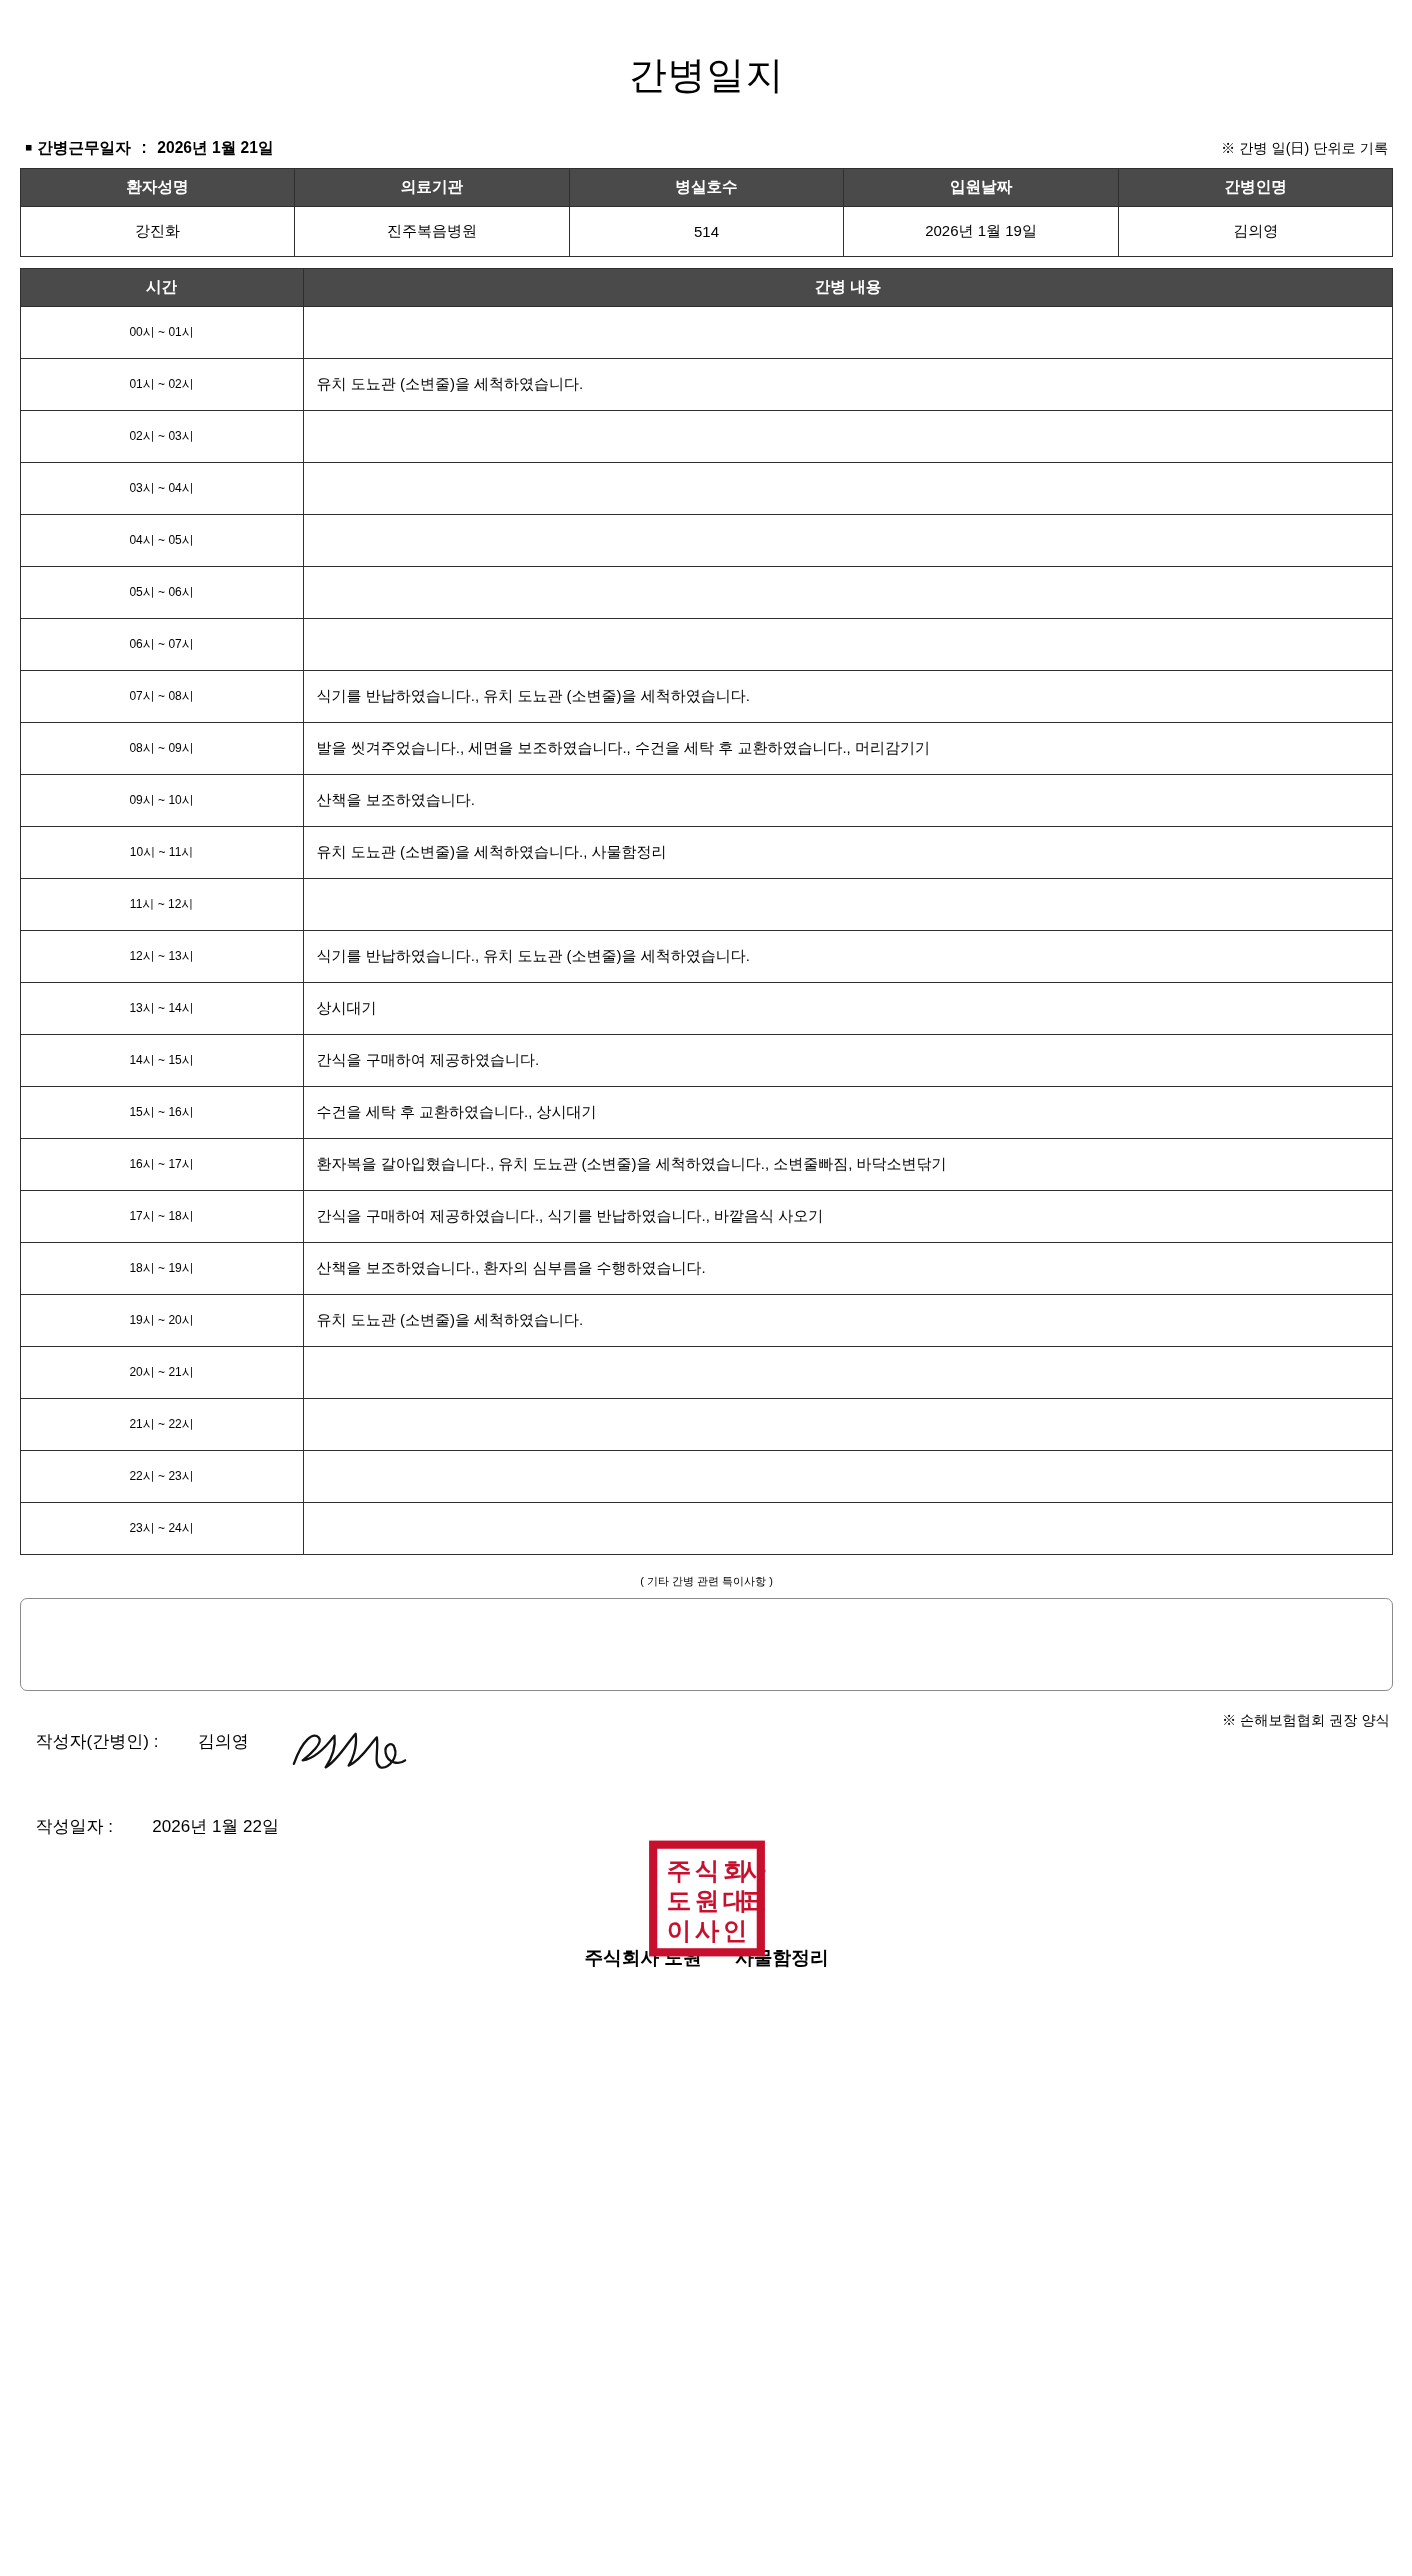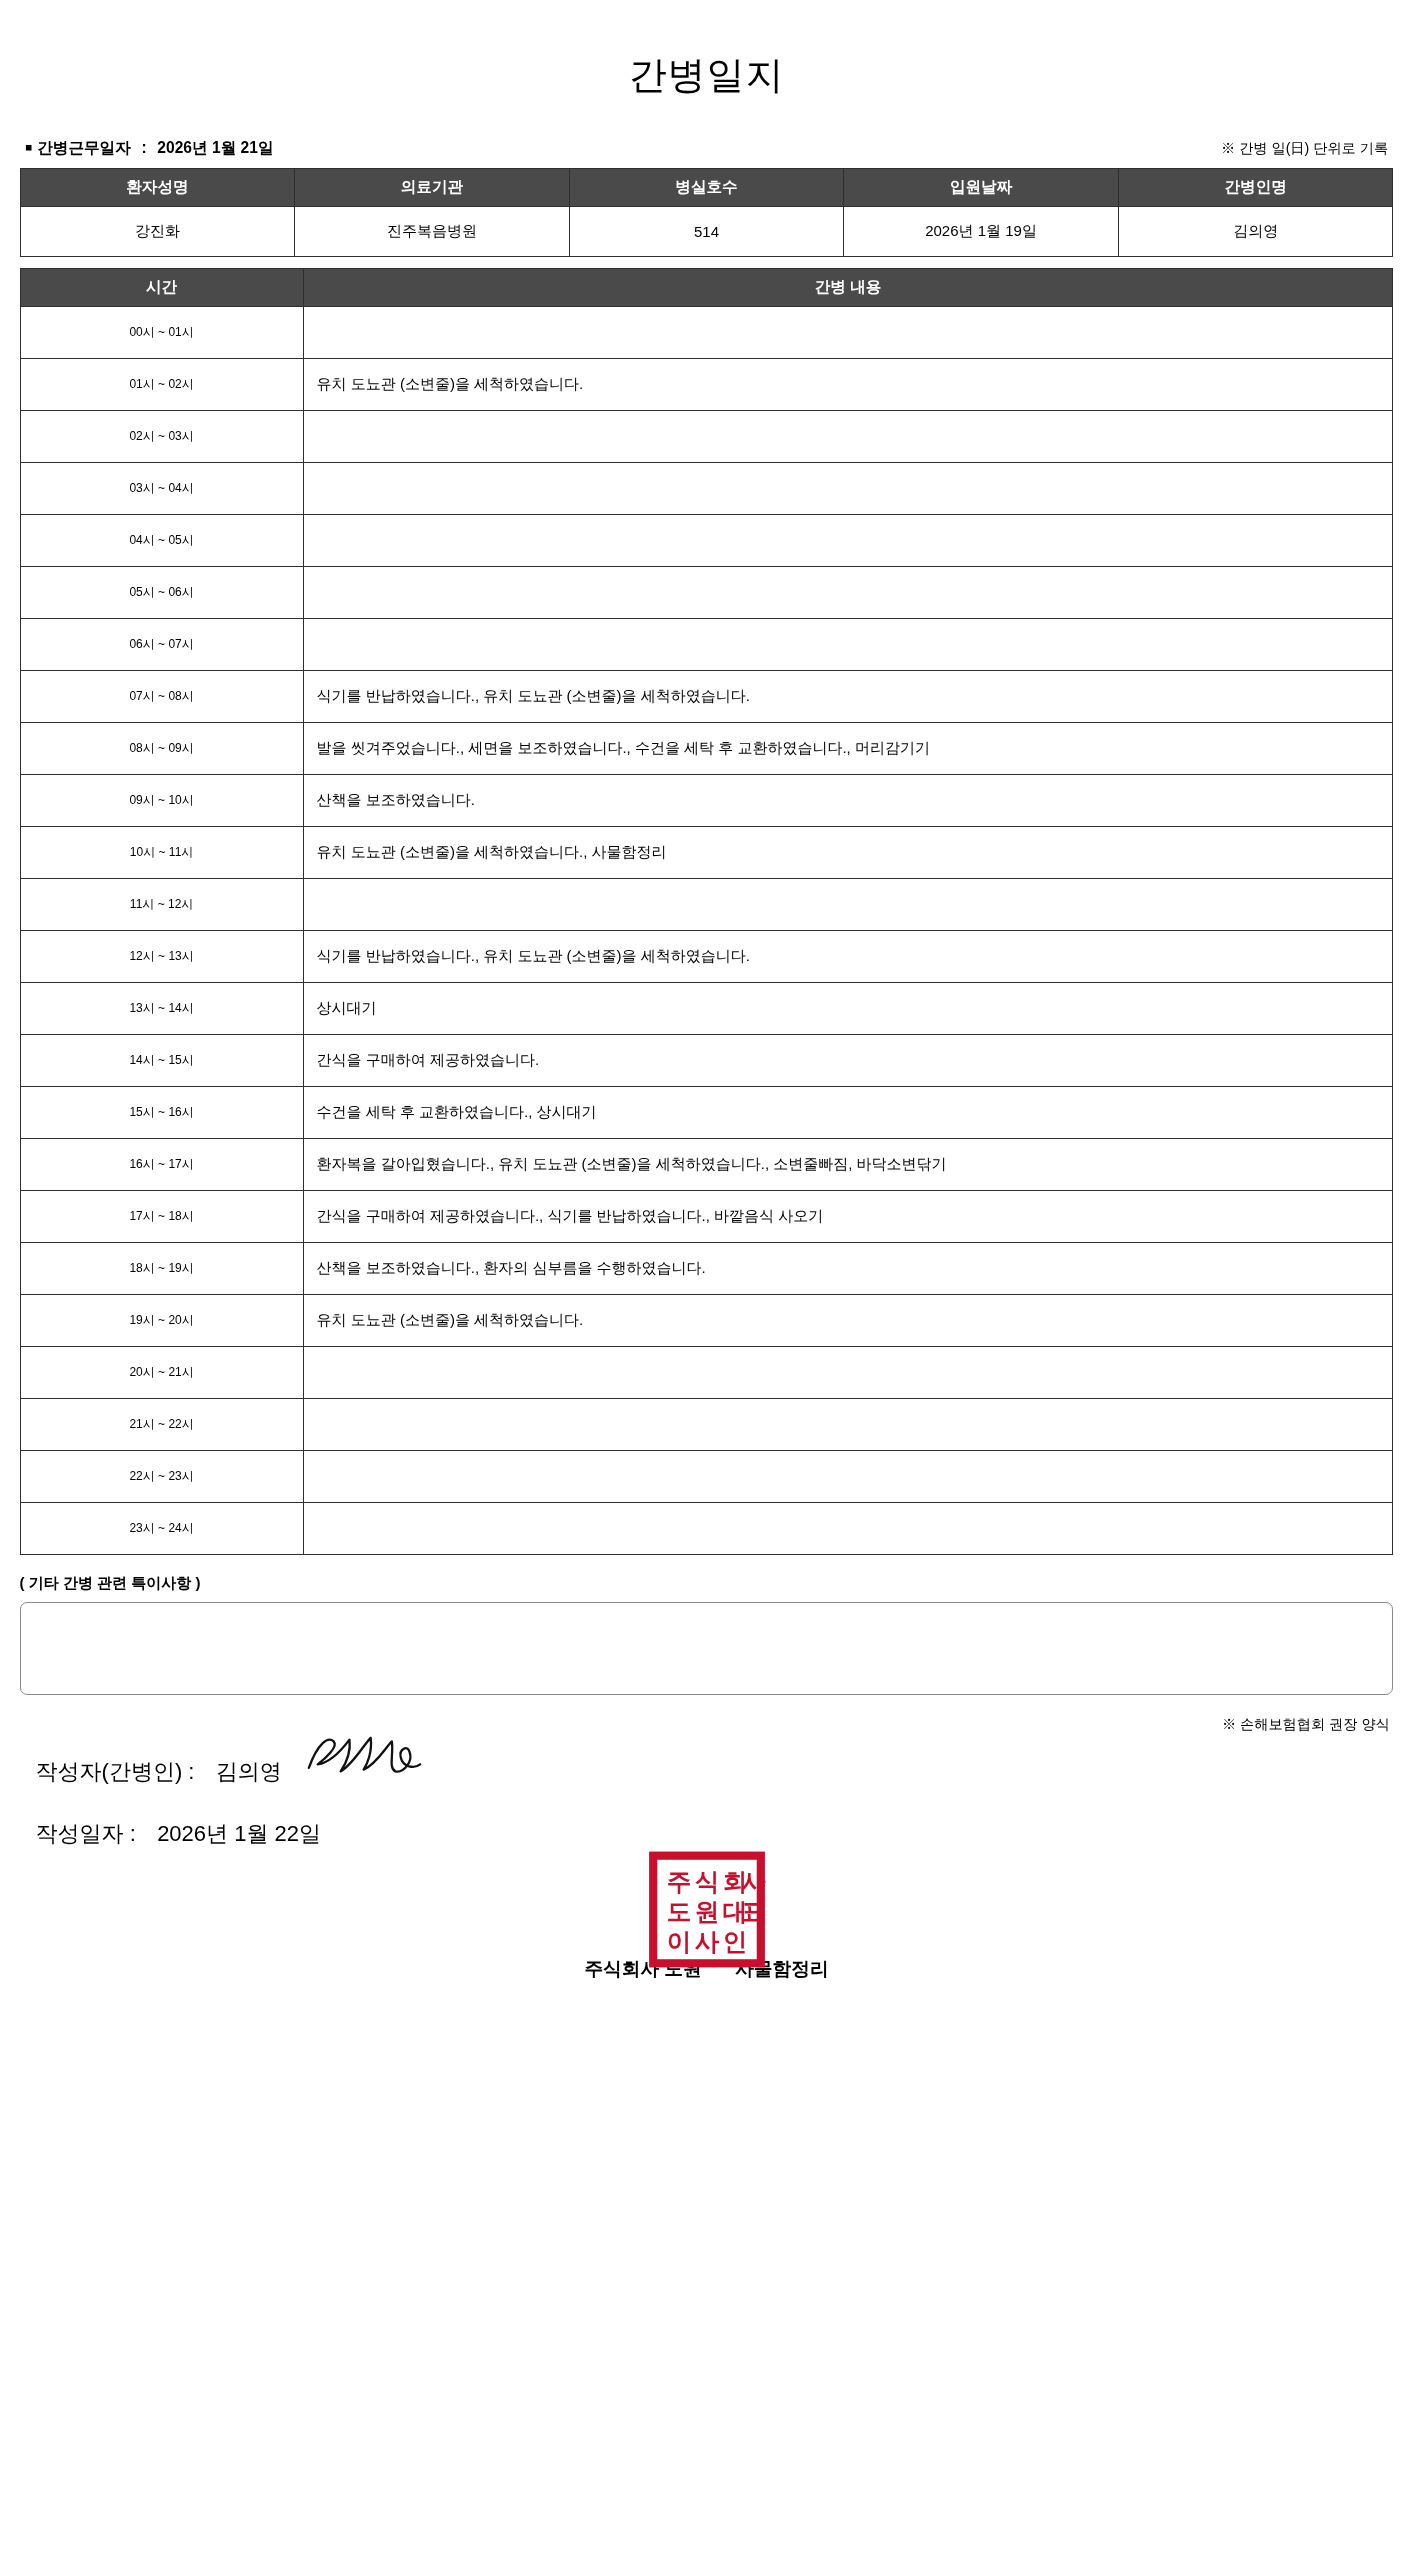--- a/index.html
+++ b/index.html
@@ -85,23 +85,23 @@
   .time-col { width: 283px; }
   td.time-cell { font-size: 12px; }
   td.content-cell {
     text-align: left;
     padding-left: 13px;
     font-size: 15px;
     height: 52px;
   }
 
   .note-title {
-    text-align: left;
-    font-size: 15px;
-    font-weight: bold;
+    text-align: center;
+    font-size: 11px;
+    font-weight: normal;
     margin: 19.6px 0 9px 0;
   }
   .note-box {
     border: 0.9px solid #8a8a8a;
     border-radius: 7.1px;
     height: 93px;
     width: 100%;
     background: #fff;
   }
   .form-source {
@@ -111,25 +111,25 @@
     padding-right: 3.6px;
   }
 
   .confirm {
     text-align: center;
     font-weight: bold;
     font-size: 18.7px;
     margin: 52px 0 44px 0;
   }
   .sign-line {
-    font-size: 22px;
+    font-size: 17px;
     margin: 0 0 32px 16px;
     display: flex;
-    align-items: flex-end;
-    gap: 0;
+    align-items: flex-start;
+    gap: 18px;
   }
   .sign-line .label { min-width: 0; }
   .sign-line .value { margin-left: 21.3px; }
   .signature {
     margin-left: 16px;
     position: relative;
     top: -5.3px;
   }
 
   .company {

